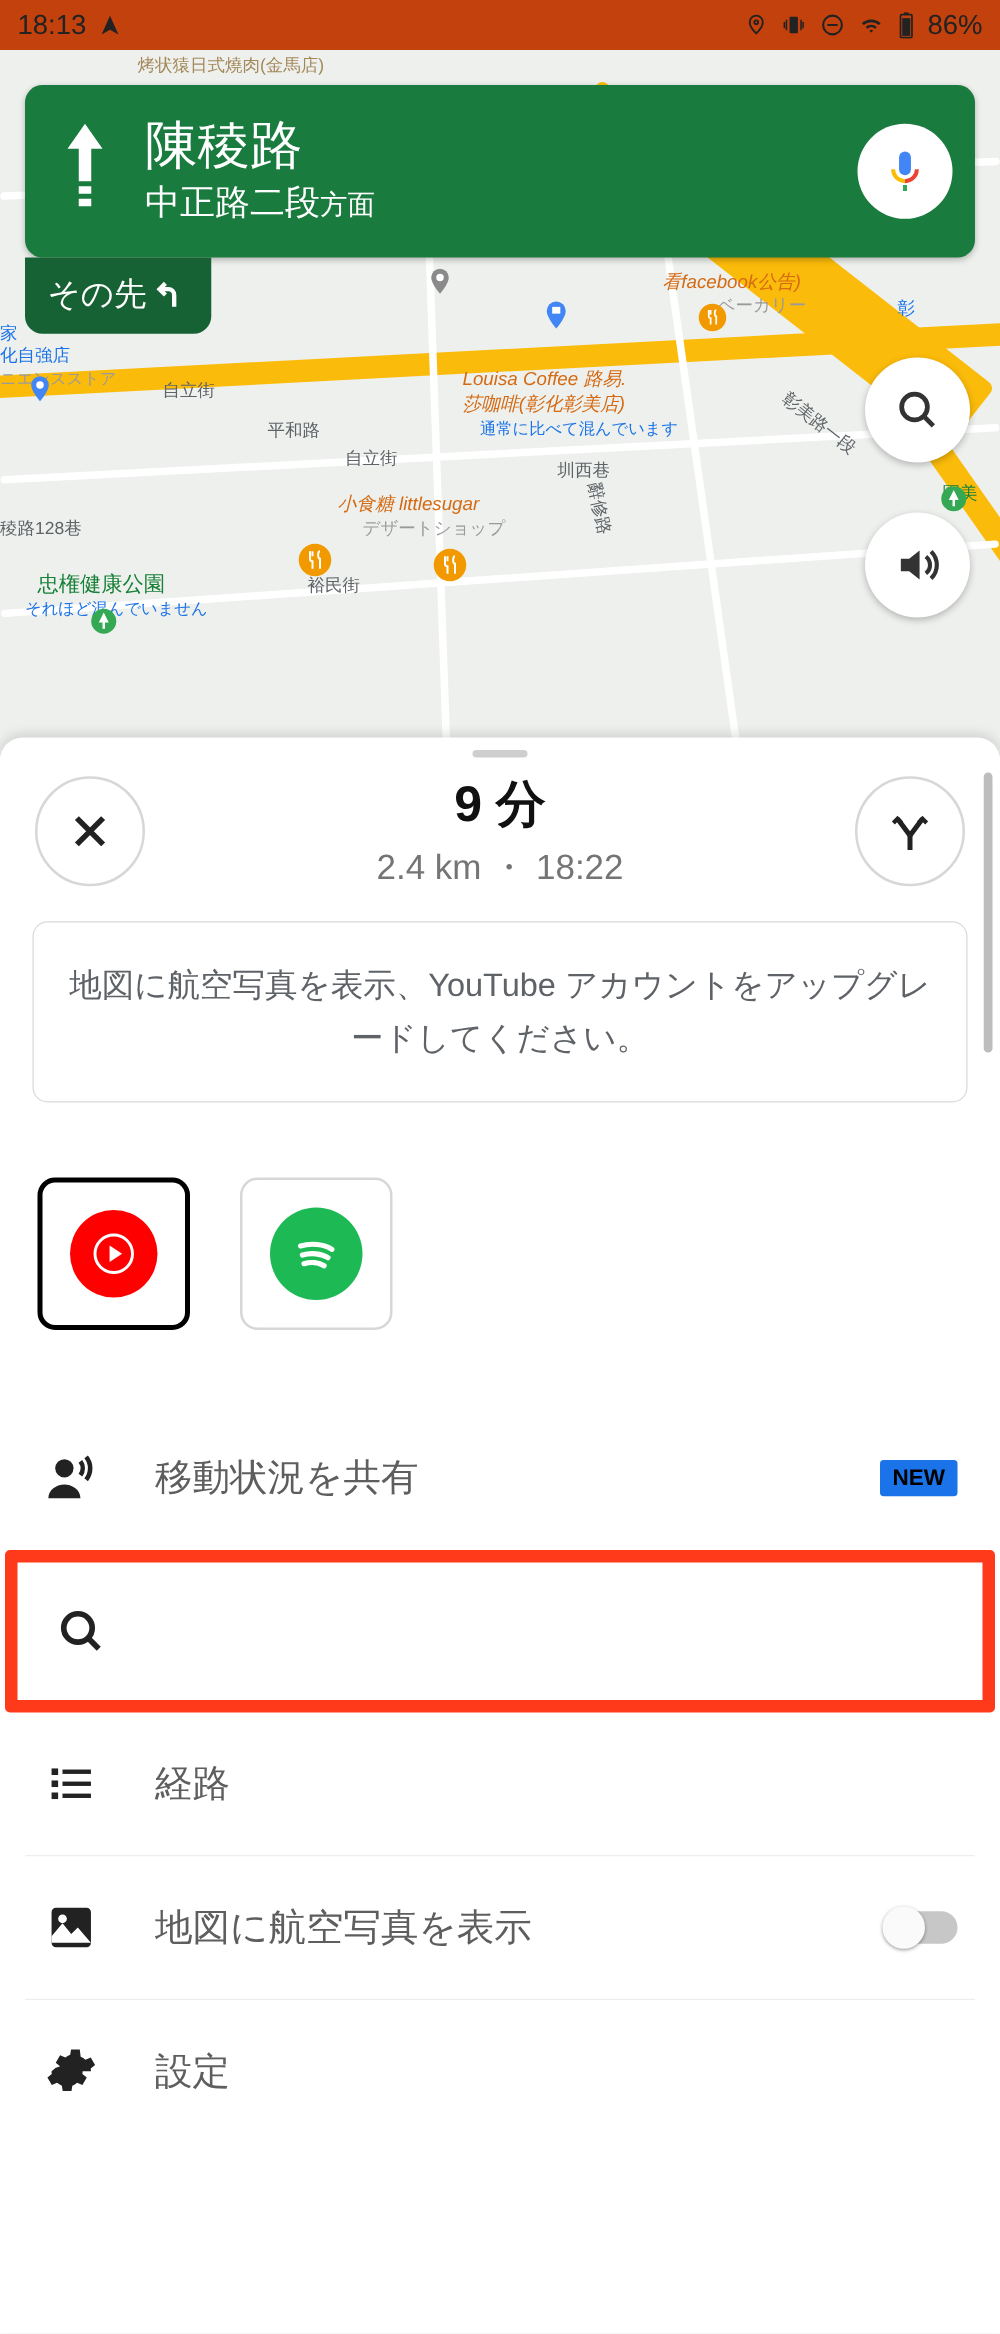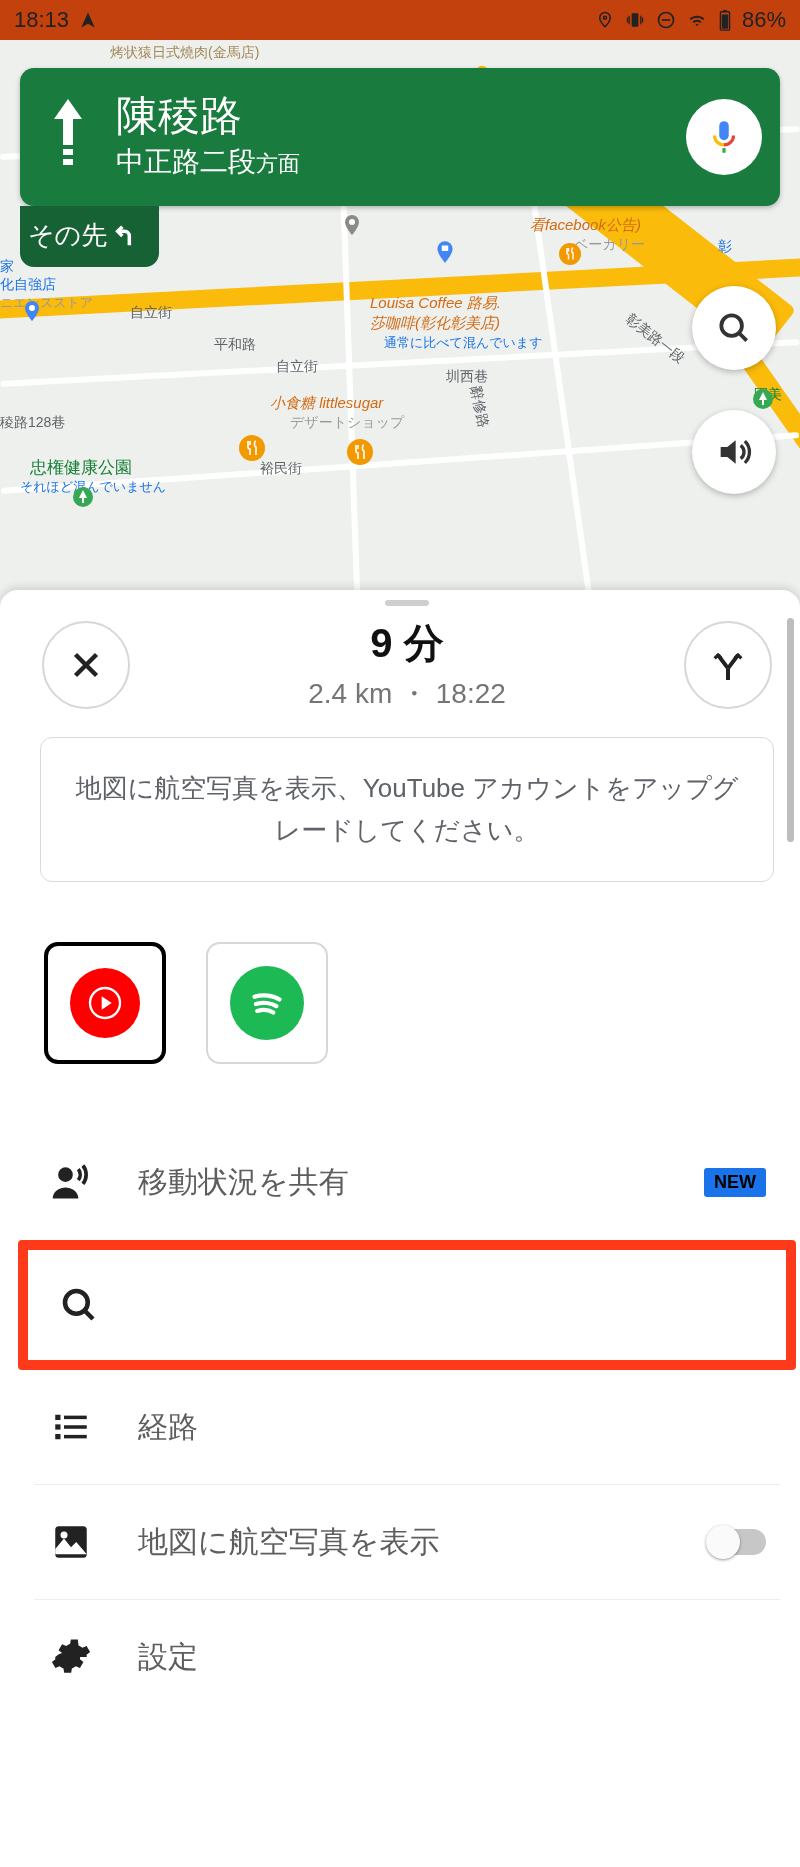--- a/index.html
+++ b/index.html
@@ -69,42 +69,42 @@
     .nav-sub { font-size: 28px; font-weight: 400; margin-top:4px; }
     .nav-sub small { font-size:22px; }
     .voice-btn {
       width:76px; height:76px; border-radius:50%; background:#fff;
       display:flex; align-items:center; justify-content:center;
     }
     .next-tab {
       position:absolute; top:206px; left:20px;
       background:#176234; color:#fff;
       border-radius:0 0 14px 14px;
-      padding: 12px 18px 14px 8px;
+      padding: 12px 18px 14px 18px;
       font-size:26px; display:flex; align-items:center; gap:6px;
     }
     
     .fab {
       position:absolute; right:24px;
       width:84px; height:84px; border-radius:50%;
       background:#fff; box-shadow: 0 2px 6px rgba(0,0,0,0.25);
       display:flex; align-items:center; justify-content:center;
     }
     .fab.search-fab { top: 286px; }
     .fab.sound-fab { top: 410px; }
     
     .sheet {
       position:absolute;
       top: 590px; left:0; right:0; bottom:0;
       background:#fff;
       border-radius: 18px 18px 0 0;
       box-shadow: 0 -2px 10px rgba(0,0,0,0.15);
       display:flex;
     }
-    .sheet-inner { flex:1; padding: 0 20px 0 34px; }
+    .sheet-inner { flex:1; padding: 0 20px 0 20px; }
     .scroll-ind { position:absolute; right:6px; top:28px; width:7px; height:224px; background:#bdbdbd; border-radius:4px; }
     .grabber { width:44px; height:6px; background:#cfcfcf; border-radius:3px; margin:10px auto 0; }
     .sheet-header {
       display:flex; align-items:center; justify-content:space-between;
       padding: 10px 8px 20px 8px;
     }
     .circ-btn {
       width:88px; height:88px; border-radius:50%;
       background:#fff; border:2px solid #d7d7d7;
       display:flex; align-items:center; justify-content:center;
@@ -223,21 +223,21 @@
   <span class="map-label" style="top:254px; left:0px; color:#9a9a9a; font-size:13px;">ニエンスストア</span>
   <span class="map-label poi-blue" style="top:198px; left:718px;">彰</span>
   <span class="map-label poi-green" style="top:346px; left:754px;">園美</span>
 
   <span class="map-label" style="top:264px; left:130px;">自立街</span>
   <span class="map-label" style="top:296px; left:214px;">平和路</span>
   <span class="map-label" style="top:318px; left:276px;">自立街</span>
   <span class="map-label" style="top:328px; left:446px;">圳西巷</span>
   <span class="map-label" style="top:290px; left:620px; transform:rotate(38deg);">彰美路一段</span>
   <span class="map-label" style="top:358px; left:458px; transform:rotate(78deg);">辭修路</span>
-  <span class="map-label" style="top:420px; left:260px;text-align:right;">裕民街</span>
+  <span class="map-label" style="top:420px; left:246px;text-align:right;">裕民街</span>
   <span class="map-label" style="top:374px; left:0px;">稜路128巷</span>
 
   <span class="pin" style="top:170px; left:340px; color:#7b7b7b;">
     <svg width="24" height="30" viewBox="0 0 24 24" fill="#8a8a8a">
         <path d="M12 2a7 7 0 00-7 7c0 5 7 13 7 13s7-8 7-13a7 7 0 00-7-7z"></path>
         <circle cx="12" cy="9" r="3" fill="#fff"></circle>
       </svg>
   </span>
   <span class="pin" style="top:196px; left:432px;">
     <svg width="26" height="32" viewBox="0 0 24 24" fill="#4285f4">

